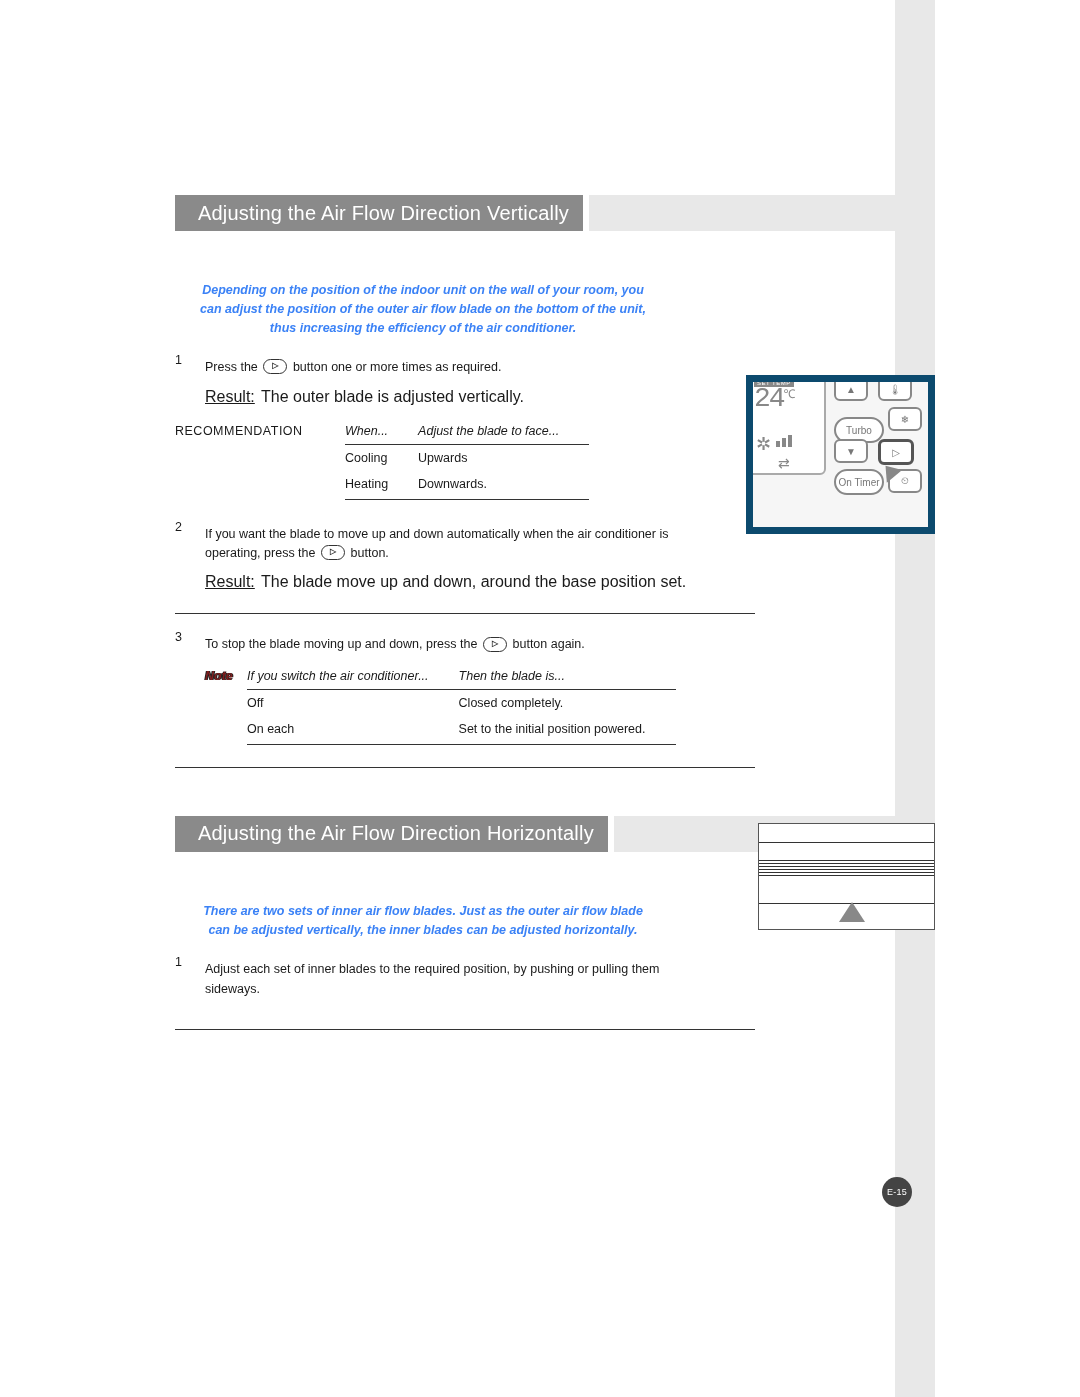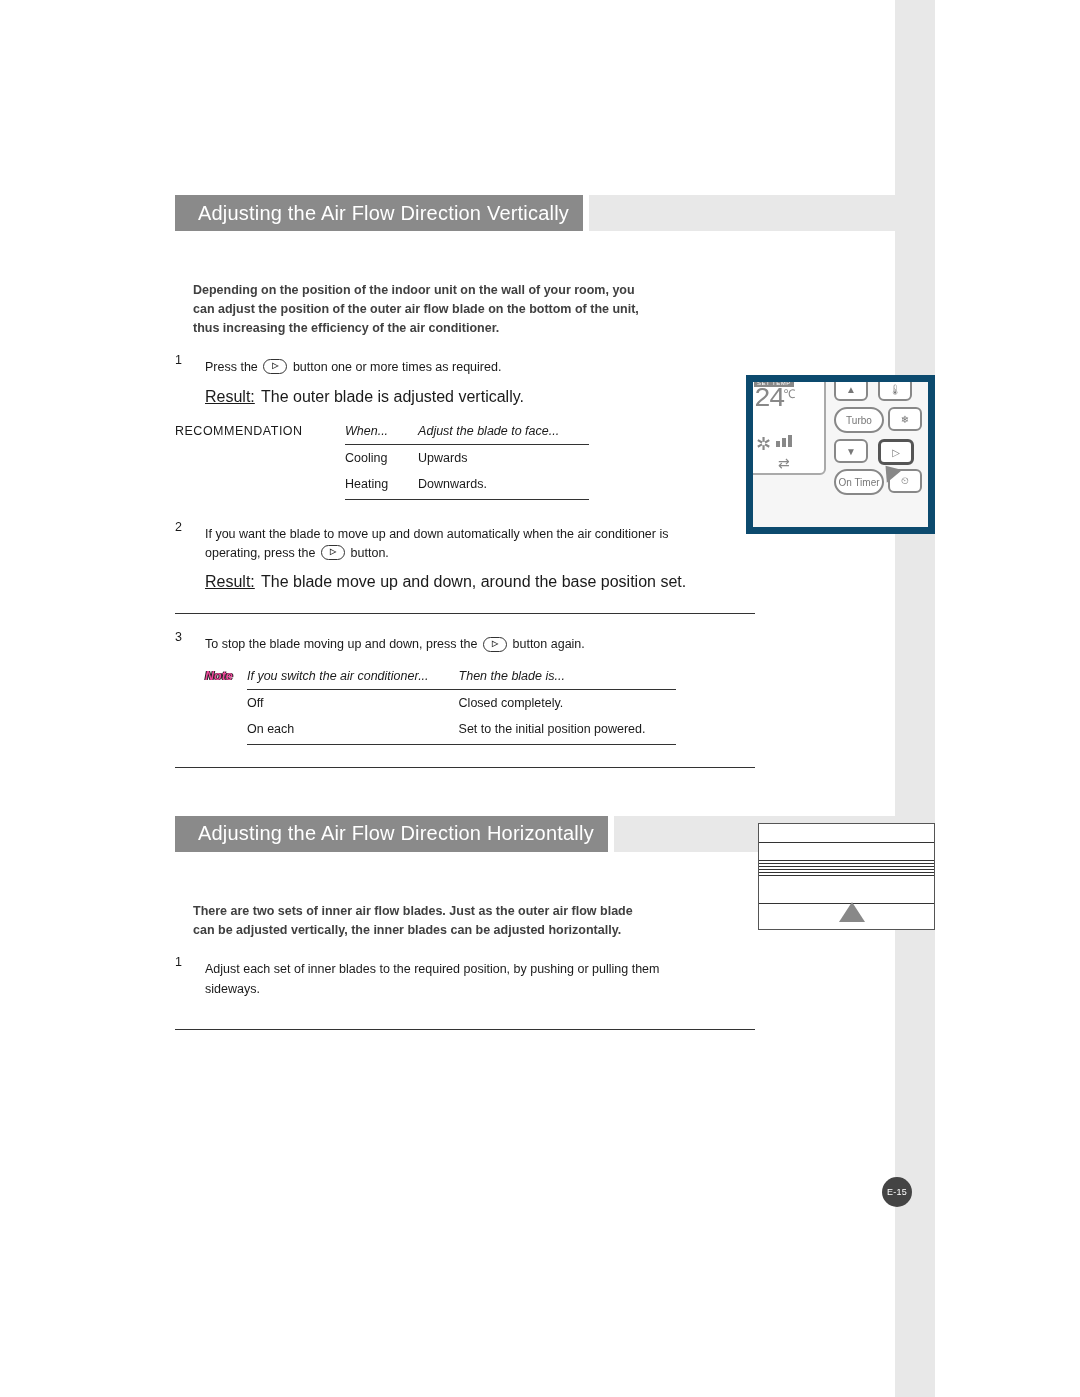--- a/index.html
+++ b/index.html
@@ -58,26 +58,28 @@
   }
   .heading-gap {
     width: 6px;
     background: transparent;
   }
   .heading-fill {
     flex: 1;
     background: #e8e8e8;
   }
   .intro {
+    font-style: italic;
     font-weight: bold;
     font-size: 12.5px;
     line-height: 1.5;
     width: 460px;
     margin: 0 0 14px 18px;
-    color: #404040;
+    color: #3b82f6;
+    text-align: center;
   }
   .step-row {
     display: flex;
     margin: 10px 0 0 0;
     font-size: 12.5px;
     line-height: 1.55;
   }
   .step-num {
     width: 30px;
     flex: none;
@@ -142,21 +144,21 @@
   }
   .note-block {
     display: flex;
     margin: 14px 0 0 30px;
     font-size: 12.5px;
   }
   .note-label {
     font-style: italic;
     width: 42px;
     flex: none;
-    color: #ec4899;
+    color: #7f1d1d;
     text-shadow: 1px 0 0 #222, -1px 0 0 #222;
     font-weight: bold;
   }
   .hr {
     border: none;
     border-top: 1px solid #333;
     margin: 22px 0 0 0;
     width: 580px;
   }
   .figure-remote {
@@ -361,21 +363,21 @@
         <div class="lcd-fan">✲</div>
         <div class="lcd-bars">
           <span style="height:6px"></span>
             <span style="height:9px"></span>
             <span style="height:12px"></span>
         </div>
         <div class="lcd-swing">⇄</div>
       </div>
       <div class="btn tri" style="left:96px; top:10px">▲</div>
       <div class="btn tri" style="left:140px; top:10px">🌡</div>
-      <div class="btn oval-sm" style="left:96px; top:40px">Turbo</div>
+      <div class="btn oval-sm" style="left:96px; top:50px">Turbo</div>
       <div class="btn tri" style="left:150px; top:40px">❄</div>
       <div class="btn tri" style="left:96px; top:72px">▼</div>
       <div class="btn tri" style="left:140px; top:72px; border-width:3px; border-color:#555">▷</div>
       <div class="btn oval-sm" style="left:96px; top:102px">On Timer</div>
       <div class="btn tri" style="left:150px; top:102px">⏲</div>
     </div>
     <div class="pointer-arrow" style="right:28px; top:82px"></div>
   </div>
 
   <div class="section2">

